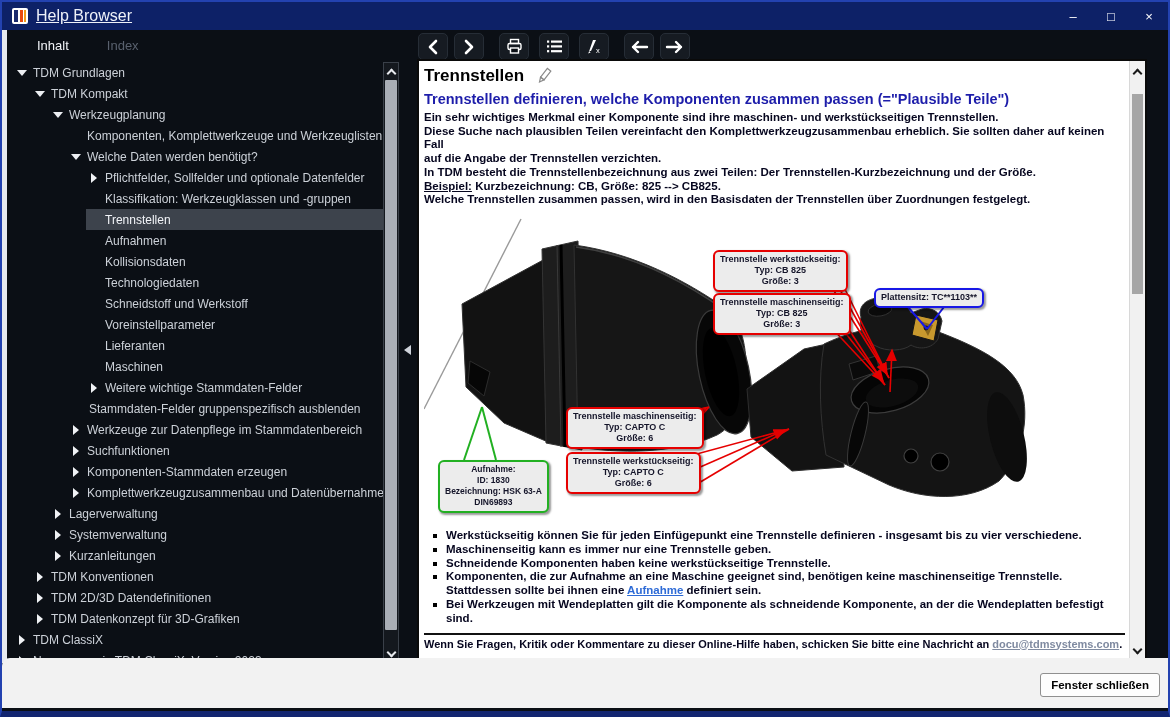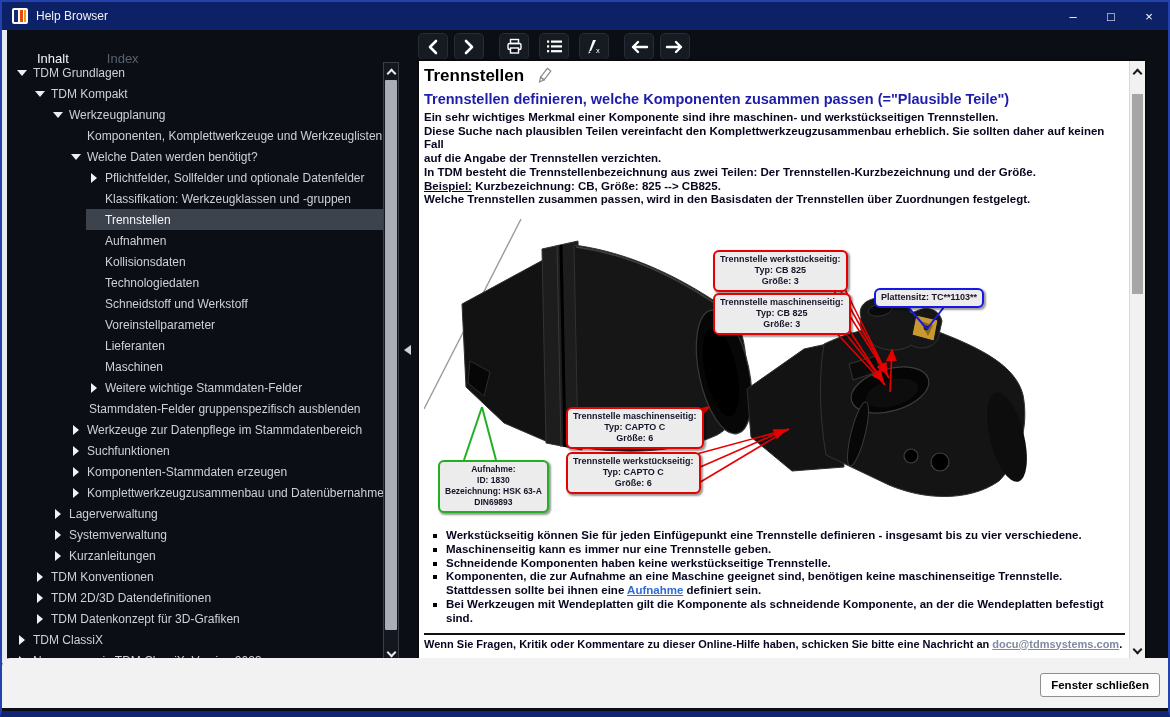--- a/index.html
+++ b/index.html
@@ -6,30 +6,30 @@
   *{box-sizing:border-box;}
   .window{position:relative;width:1170px;height:717px;margin:0 auto;background:#0b0f15;
     border:2px solid #2342b0;border-bottom:6px solid #122570;overflow:hidden;}
   
   .titlebar{position:absolute;left:0;top:0;width:100%;height:28px;background:#0d2167;display:flex;align-items:center;}
   .appicon{width:16px;height:16px;margin-left:10px;background:#fff;border-radius:2px;position:relative;flex:0 0 auto;}
   .appicon i{position:absolute;display:block;}
   .appicon .b1{left:2px;top:2px;width:4px;height:12px;background:#1a2a6e;}
   .appicon .b2{left:8px;top:2px;width:3px;height:12px;background:#e8490f;}
   .appicon .b3{left:12px;top:2px;width:2px;height:12px;background:#f09a1a;}
-  .wtitle{color:#eef1f8;font-size:12px;margin-left:8px;}
+  .wtitle{color:#eef1f8;font-size:16px;margin-left:8px;text-decoration:underline;}
   .wctrls{margin-left:auto;display:flex;align-items:center;height:100%;}
   .wbtn{width:38px;height:100%;display:flex;align-items:center;justify-content:center;color:#fff;font-size:13px;}
   
   .leftstrip{position:absolute;left:0;top:28px;width:5px;height:633px;background:#e7eaef;}
   .bottomstrip{position:absolute;left:0;bottom:3px;width:100%;height:50px;background:#f2f2f2;border-top-left-radius:8px;}
   .closewin{position:absolute;right:8px;top:15px;height:24px;padding:0 10px;background:#fdfdfd;border:1px solid #8f8f8f;
     border-radius:3px;font-size:11.5px;font-weight:700;color:#000;display:flex;align-items:center;}
   
-  .tabs{position:absolute;left:0;top:28px;height:30px;display:flex;align-items:center;margin-top:13px;}
+  .tabs{position:absolute;left:0;top:28px;height:30px;display:flex;align-items:center;}
   .tab{font-size:13px;margin-left:35px;}
   .tab.active{color:#f2f4f8;}
   .tab.inactive{color:#59616e;margin-left:38px;}
   .tree{position:absolute;left:6px;top:60px;width:375px;height:601px;overflow:hidden;}
   .trow{display:flex;align-items:center;height:21px;color:#ccd1d8;font-size:12px;white-space:nowrap;}
   .trow .hl{display:flex;align-items:center;flex:1;height:100%;}
   .trow.sel .hl{background:#3d434c;color:#f2f4f8;}
   .arr{width:15px;height:15px;display:inline-flex;align-items:center;justify-content:center;margin-right:4px;flex:0 0 auto;}
   .arr.expanded::before{content:'';border-left:5px solid transparent;border-right:5px solid transparent;border-top:6px solid #eceef2;}
   .arr.collapsed::before{content:'';border-top:5px solid transparent;border-bottom:5px solid transparent;border-left:6px solid #f0f2f5;}

